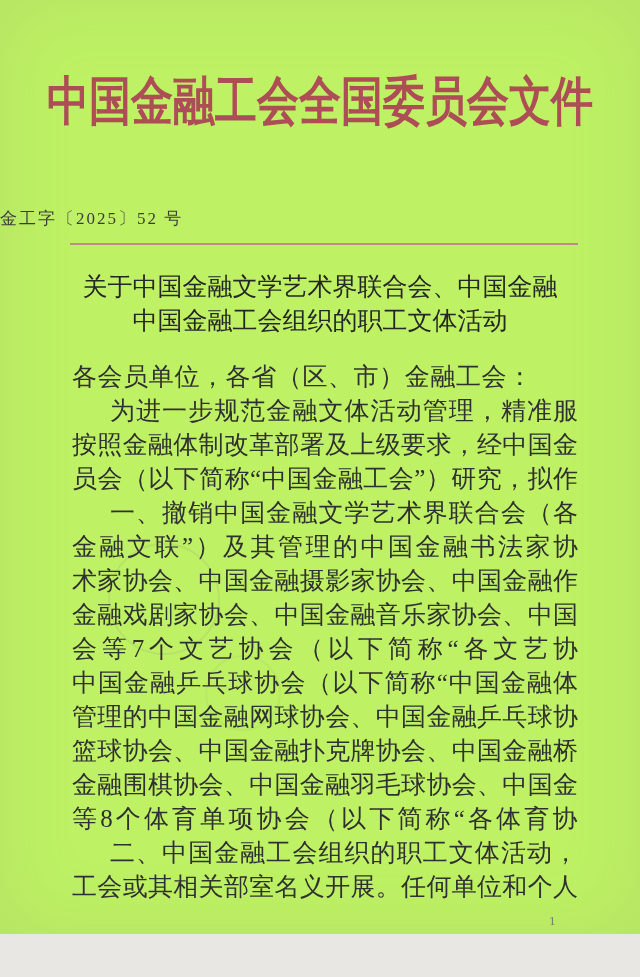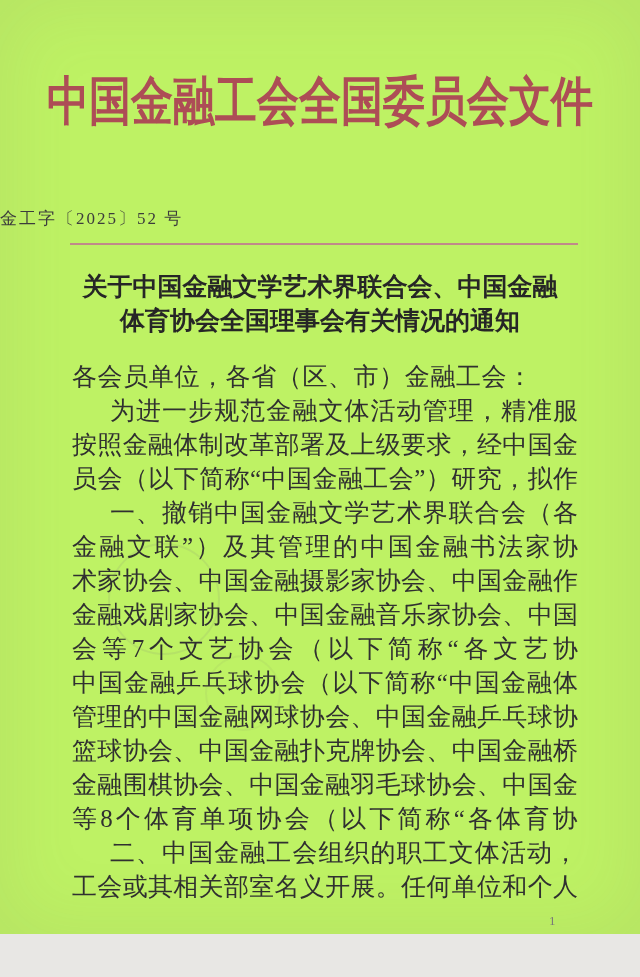--- a/index.html
+++ b/index.html
@@ -37,21 +37,21 @@
     position: absolute;
     top: 243px; left: 70px;
     width: 508px; height: 2px;
     background: #c08a8a;
   }
   .doc-title {
     position: absolute;
     top: 270px; left: 30px; right: 30px;
     text-align: center;
     font-size: 25px;
-    font-weight: bold;
+    font-weight: normal;
     color: #262626;
     line-height: 34px;
   }
   .doc-body {
     position: absolute;
     top: 360px; left: 72px;
     width: 506px;
   }
   .bl {
     width: 506px;
@@ -91,21 +91,21 @@
 <div class="page">
 
   <div class="header-title">中国金融工会全国委员会文件</div>
 
   <div class="doc-number">金工字〔2025〕52 号</div>
 
   <div class="red-divider"></div>
 
   <div class="doc-title">
     <div>关于中国金融文学艺术界联合会、中国金融</div>
-    <div>体育协会全国理事会有关情况的通知</div>
+    <div>中国金融工会组织的职工文体活动</div>
   </div>
 
   <div class="watermark-circle"></div>
   <div class="watermark-circle small"></div>
 
   <div class="doc-body">
       <div class="bl">各会员单位，各省（区、市）金融工会：</div>
       <div class="bl fill indent">为进一步规范金融文体活动管理，精准服务金融职工，</div>
       <div class="bl fill">按照金融体制改革部署及上级要求，经中国金融工会全国委</div>
       <div class="bl fill">员会（以下简称“中国金融工会”）研究，拟作出如下调整：</div>

